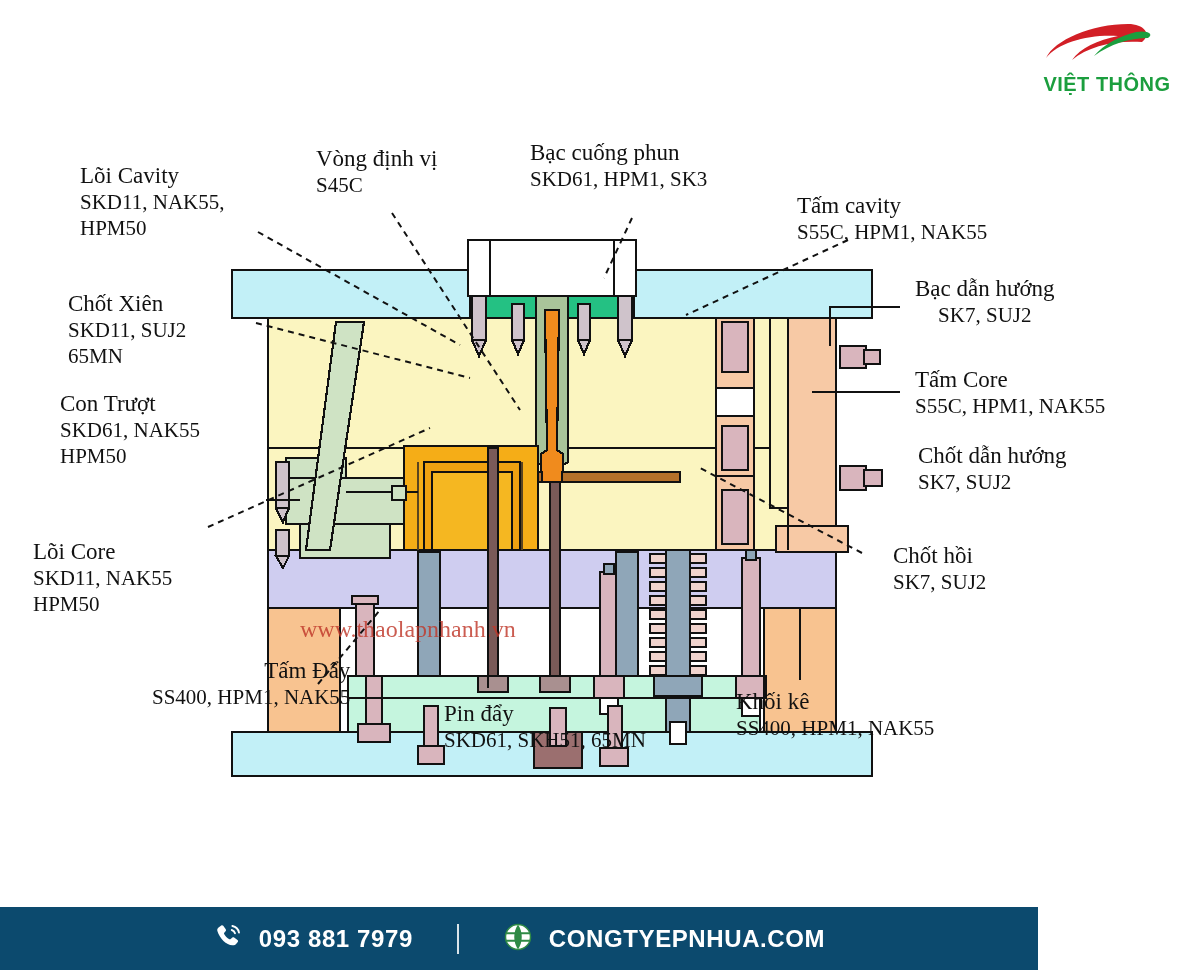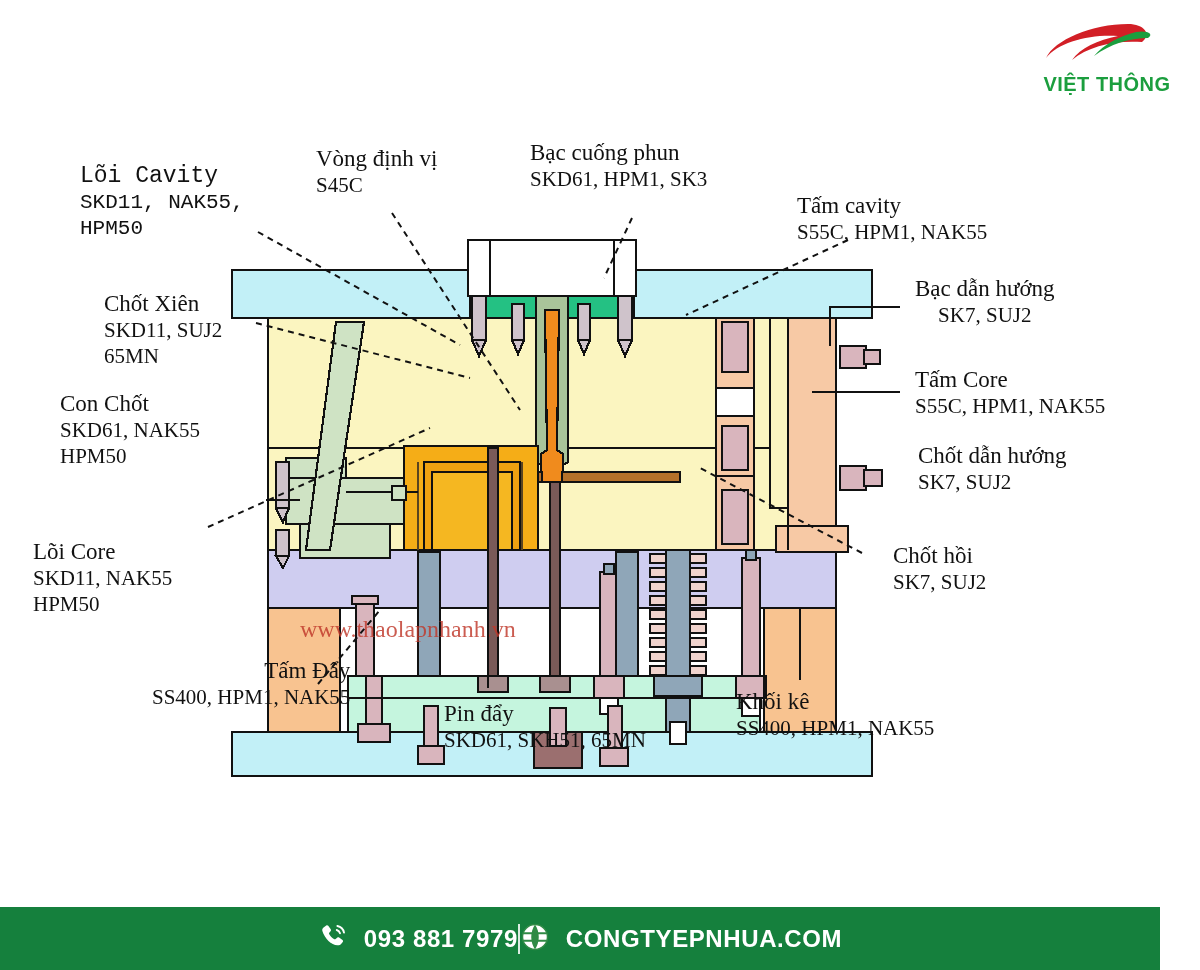--- a/index.html
+++ b/index.html
@@ -41,23 +41,24 @@
     color: #111111;
     line-height: 1.22;
     white-space: nowrap;
   }
   .lbl .t  { font-size: 23px; }
   .lbl .s  { font-size: 21px; }
 
   
   #footer {
     position: absolute; left: 0; bottom: 0;
-    width: 1160px; height: 63px;
-    background: #15803d;
+    width: 1038px; height: 63px;
+    background: #0c4a6e;
     display: flex; align-items: center; justify-content: center;
+    gap: 44px;
   }
   .fitem { display: flex; align-items: center; gap: 16px; }
   .ftext {
     font-family: "Liberation Sans", sans-serif;
     font-weight: bold; font-size: 24px; color: #ffffff;
     letter-spacing: .6px;
   }
   #fdiv { width: 2px; height: 30px; background: #ffffff; opacity: .85; }
 </style>
 </head>
@@ -277,21 +278,21 @@
 
     <g stroke="#111" stroke-width="2" fill="none">
       <path d="M900 197 L830 197 L830 236"></path>
       <path d="M900 282 L812 282"></path>
       <path d="M488 578 L488 430"></path>
       <path d="M800 570 L800 498"></path>
     </g>
   </svg>
   </div>
 
-  <div class="lbl" style="left:80px;  top:162px;font-family:Liberation Mono, monospace;">
+  <div class="lbl" style="left:80px;  top:162px;">
     <div class="t">Lõi Cavity</div>
     <div class="s">SKD11, NAK55,</div>
     <div class="s">HPM50</div>
   </div>
 
   <div class="lbl" style="left:316px; top:145px;">
     <div class="t">Vòng định vị</div>
     <div class="s">S45C</div>
   </div>
 
@@ -303,33 +304,33 @@
   <div class="lbl" style="left:797px; top:192px;">
     <div class="t">Tấm cavity</div>
     <div class="s">S55C, HPM1, NAK55</div>
   </div>
 
   <div class="lbl" style="left:915px; top:275px;text-align:center;">
     <div class="t">Bạc dẫn hướng</div>
     <div class="s">SK7, SUJ2</div>
   </div>
 
-  <div class="lbl" style="left:68px;  top:290px;margin-left:36px;">
+  <div class="lbl" style="left:68px;  top:290px;">
     <div class="t">Chốt Xiên</div>
     <div class="s">SKD11, SUJ2</div>
     <div class="s">65MN</div>
   </div>
 
   <div class="lbl" style="left:915px; top:358px;margin-top:8px;">
     <div class="t">Tấm Core</div>
     <div class="s">S55C, HPM1, NAK55</div>
   </div>
 
   <div class="lbl" style="left:60px;  top:390px;">
-    <div class="t">Con Chốt</div>
+    <div class="t">Con Trượt</div>
     <div class="s">SKD61, NAK55</div>
     <div class="s">HPM50</div>
   </div>
 
   <div class="lbl" style="left:908px; top:442px;margin-left:10px;">
     <div class="t">Chốt dẫn hướng</div>
     <div class="s">SK7, SUJ2</div>
   </div>
 
   <div class="lbl" style="left:33px;  top:538px;">

